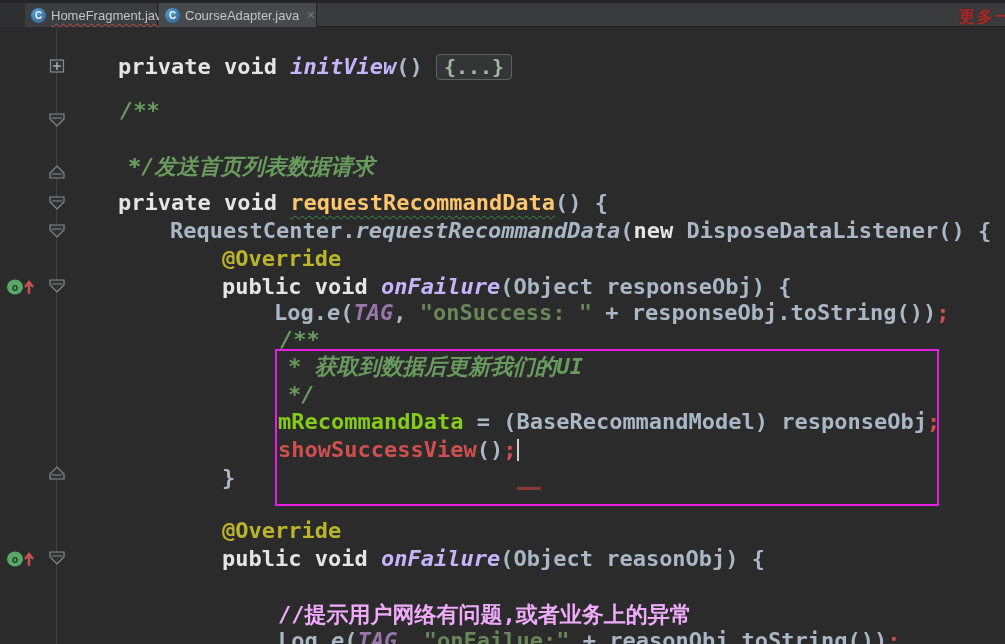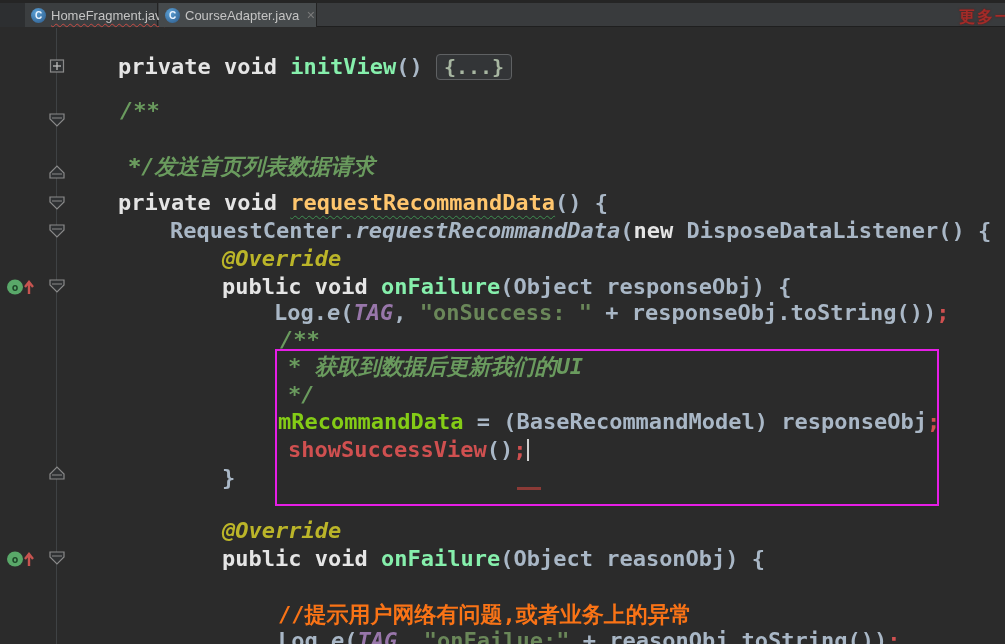--- a/index.html
+++ b/index.html
@@ -33,25 +33,25 @@
   #editor { position:absolute; left:0; top:28px; width:1005px; height:616px; background:#2b2b2b; }
   #fold-line { position:absolute; left:56px; top:0; width:1px; height:616px; background:#3f4244; }
   .fold-marker { position:absolute; left:49px; width:16px; height:14px; cursor:pointer; }
   .override-icon { position:absolute; left:6px; width:30px; height:18px; cursor:pointer; }
 
   
   .code-line { position:absolute; height:26px; white-space:pre;
                font-family:"DejaVu Sans Mono", monospace; font-size:22px;
                font-weight:bold; line-height:24px; }
   .seg-kw   { color:#e5e5e5; }
-  .seg-meth { color:#86efac; }
+  .seg-meth { color:#c4b5fd;font-style:italic; }
   .seg-methw{ color:#ffc66d; text-decoration:underline wavy #3f8f52 1px; text-underline-offset:5px; }
-  .seg-ann  { color:#bbb529;font-style:italic; }
+  .seg-ann  { color:#bbb529; }
   .seg-doc  { color:#6a9b5e; font-style:italic; }
-  .seg-cmt  { color:#f97316; }
+  .seg-cmt  { color:#f0abfc; }
   .seg-str  { color:#6a8759; }
   .seg-fld  { color:#84cc16; }
   .seg-fldi { color:#9876aa; font-style:italic; }
   .seg-stat { color:#a9b7c6; font-style:italic; }
   .seg-txt  { color:#a9b7c6; }
   .seg-err  { color:#d05050; }
   .seg-esemi{ color:#d05050; }
   .seg-fold { color:#a8b7a2; background:#333537; border:1px solid #5f6163; border-radius:4px;
               padding:0 7px; font-size:20px; cursor:pointer; }
   .seg-caret{ display:inline-block; width:2px; height:22px; background:#cfcfcf;
@@ -144,21 +144,21 @@
         <div class="code-line" style="top: 127px; left: 128px;"><span class="seg-doc">*/</span></div>
         <div class="code-line" style="top: 163px; left: 118px;"><span class="seg-kw">private</span><span class="seg-txt"> </span><span class="seg-kw">void</span><span class="seg-txt"> </span><span class="seg-methw">requestRecommandData</span><span class="seg-txt">() {</span></div>
         <div class="code-line" style="top: 191px; left: 170px;"><span class="seg-txt">RequestCenter.</span><span class="seg-stat">requestRecommandData</span><span class="seg-txt">(</span><span class="seg-kw">new</span><span class="seg-txt"> DisposeDataListener() {</span></div>
         <div class="code-line" style="top: 219px; left: 222px;"><span class="seg-ann">@Override</span></div>
         <div class="code-line" style="top: 247px; left: 222px;"><span class="seg-kw">public</span><span class="seg-txt"> </span><span class="seg-kw">void</span><span class="seg-txt"> </span><span class="seg-meth">onFailure</span><span class="seg-txt">(Object responseObj) {</span></div>
         <div class="code-line" style="top: 273px; left: 274px;"><span class="seg-txt">Log.</span><span class="seg-stat">e</span><span class="seg-txt">(</span><span class="seg-fldi">TAG</span><span class="seg-txt">, </span><span class="seg-str">"onSuccess: "</span><span class="seg-txt"> + responseObj.toString())</span><span class="seg-esemi">;</span></div>
         <div class="code-line" style="top: 300px; left: 280px;"><span class="seg-doc">/**</span></div>
         <div class="code-line" style="top: 327px; left: 288px;"><span class="seg-doc">* 获取到数据后更新我们的UI</span></div>
         <div class="code-line" style="top: 355px; left: 288px;"><span class="seg-doc">*/</span></div>
         <div class="code-line" style="top: 382px; left: 278px;"><span class="seg-fld">mRecommandData</span><span class="seg-txt"> = (BaseRecommandModel) responseObj</span><span class="seg-esemi">;</span></div>
-        <div class="code-line" style="top: 410px; left: 288px; text-align: right;"><span class="seg-err">showSuccessView</span><span class="seg-txt">()</span><span class="seg-esemi">;</span><span class="seg-caret"></span></div>
+        <div class="code-line" style="top: 410px; left: 278px; text-align: right;"><span class="seg-err">showSuccessView</span><span class="seg-txt">()</span><span class="seg-esemi">;</span><span class="seg-caret"></span></div>
         <div class="code-line" style="top: 438px; left: 222px;"><span class="seg-txt">}</span></div>
         <div class="code-line" style="top: 491px; left: 222px;"><span class="seg-ann">@Override</span></div>
         <div class="code-line" style="top: 519px; left: 222px;"><span class="seg-kw">public</span><span class="seg-txt"> </span><span class="seg-kw">void</span><span class="seg-txt"> </span><span class="seg-meth">onFailure</span><span class="seg-txt">(Object reasonObj) {</span></div>
         <div class="code-line" style="top: 575px; left: 278px;"><span class="seg-cmt">//提示用户网络有问题,或者业务上的异常</span></div>
         <div class="code-line" style="top: 601px; left: 278px;"><span class="seg-txt">Log.</span><span class="seg-stat">e</span><span class="seg-txt">(</span><span class="seg-fldi">TAG</span><span class="seg-txt">, </span><span class="seg-str">"onFailue:"</span><span class="seg-txt"> + reasonObj.toString())</span><span class="seg-esemi">;</span></div>
       </div>
 
     <div id="annotation-box"></div>
 
     <div id="caret-error-underline"></div>

